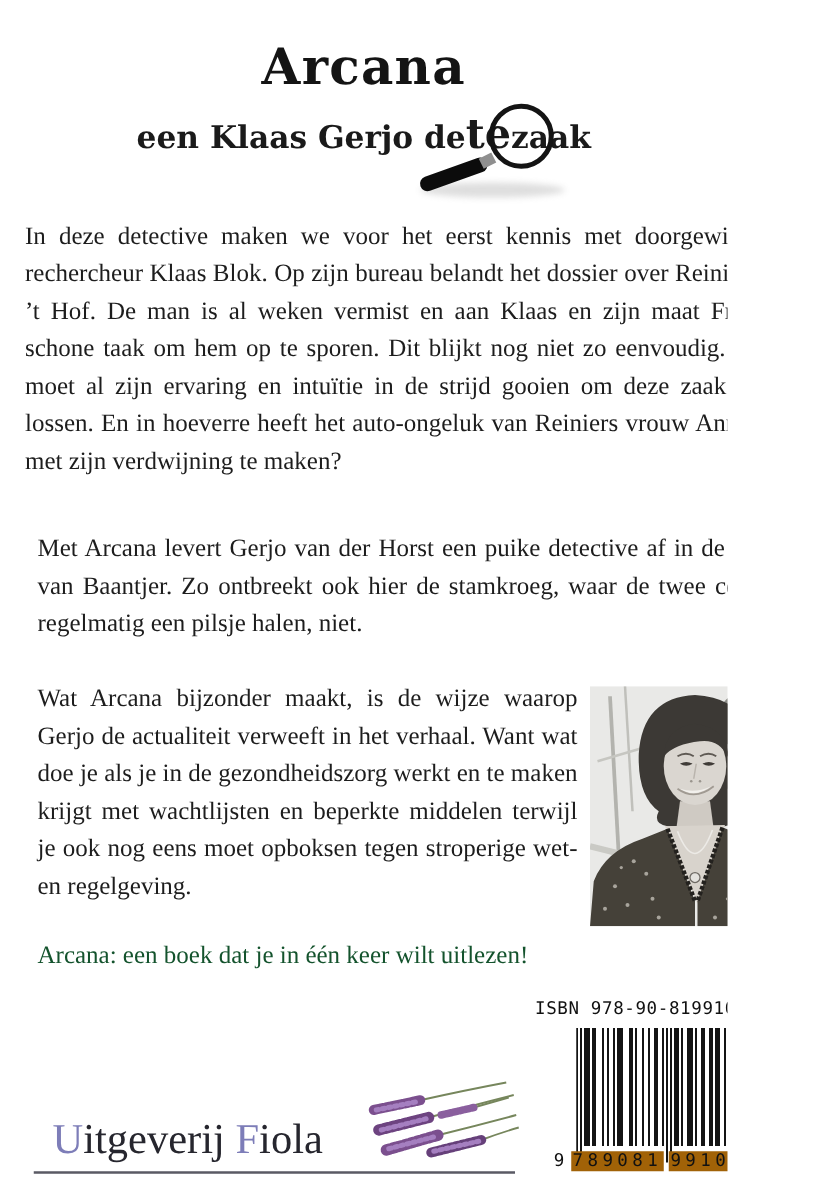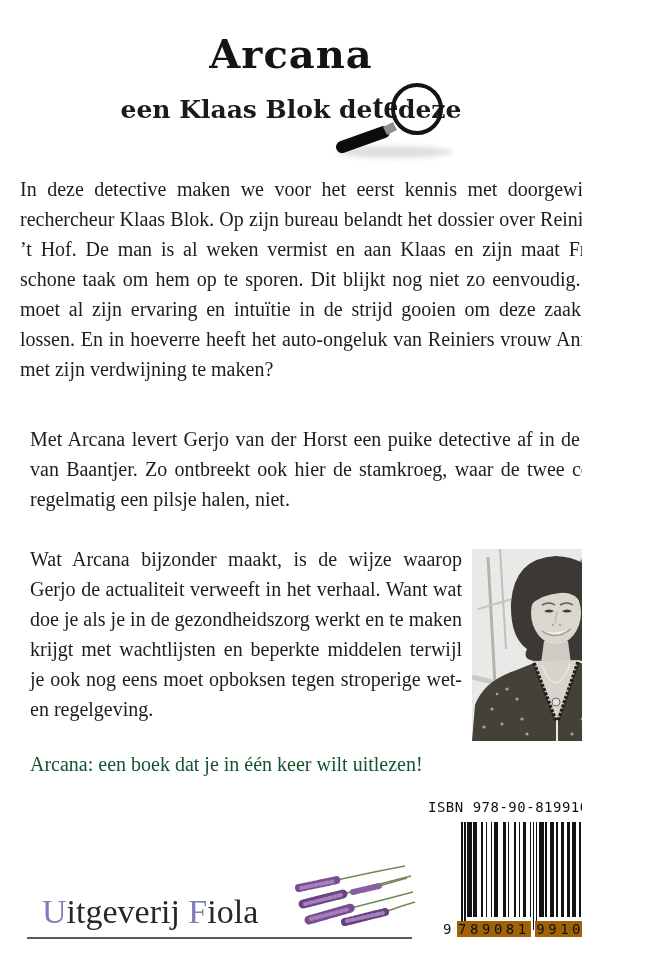--- a/index.html
+++ b/index.html
@@ -11,21 +11,21 @@
     position:absolute; top:30px; left:0; width:100%; margin:0;
     text-align:center; font-family:"DejaVu Serif", serif;
     font-size:40px; font-weight:bold; letter-spacing:1px; color:#141414;
   }
   .subtitle {
     position:absolute; top:86px; left:0; width:100%;
     text-align:center; font-family:"DejaVu Serif", serif;
     font-size:25px; font-weight:bold; line-height:42px; color:#1a1a1a;
     white-space:nowrap;
   }
-  .subtitle .magnified { font-size:33px;font-family:Liberation Serif, serif; }
+  .subtitle .magnified { font-size:33px; }
   .magnifier { position:absolute; left:322px; top:80px; width:180px; height:85px; pointer-events:none; }
   .para {
     position:absolute; margin:0; text-align:justify;
     font-size:20px; line-height:30px; color:#1d1d1d;
   }
   .p1 { left:20px; top:174px; width:613px; }
   .p2 { left:30px; top:424px; width:613px; }
   .p3 { left:30px; top:544px; width:432px; }
   .tagline { position:absolute; left:30px; top:753px; margin:0; font-size:20px; color:#14532d; }
   .photo { position:absolute; left:472px; top:549px; width:170px; height:192px; }
@@ -50,21 +50,21 @@
   .pub-divider { position:absolute; left:27px; top:937px; width:385px; height:2px; background:#5a5a64; }
   .lavender { position:absolute; left:293px; top:858px; width:124px; height:76px; }
 </style>
 </head>
 <body>
 
 <div class="cover">
 
   <h1 class="title">Arcana</h1>
 
-  <div class="subtitle"><span>een Klaas Blok de</span><span class="magnified">te</span><span>deze</span></div>
+  <div class="subtitle"><span>een Klaas Gerjo de</span><span class="magnified">te</span><span>zaak</span></div>
 
   <svg class="magnifier" viewBox="0 0 180 85" xmlns="http://www.w3.org/2000/svg">
     <defs>
       <filter id="soft" x="-60%" y="-60%" width="220%" height="220%">
           <feGaussianBlur stdDeviation="2.5"></feGaussianBlur>
         </filter>
     </defs>
     <ellipse cx="72" cy="72" rx="58" ry="6" fill="#9a9a9a" opacity="0.32" filter="url(#soft)"></ellipse>
     <line x1="20" y1="67" x2="62" y2="52" stroke="#0c0c0c" stroke-width="12" stroke-linecap="round"></line>
     <line x1="63" y1="51" x2="73" y2="46" stroke="#8f8f8f" stroke-width="9"></line>

